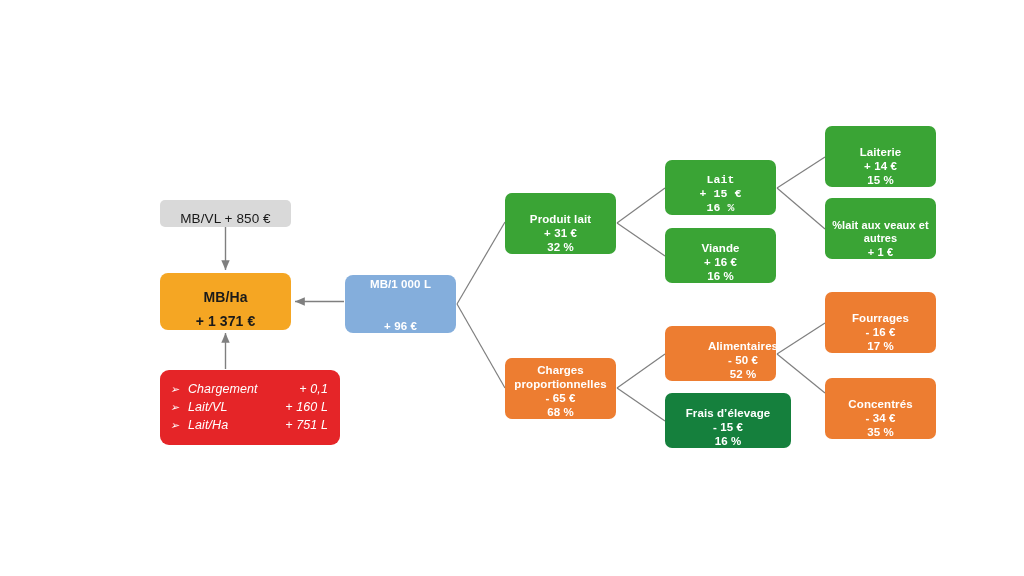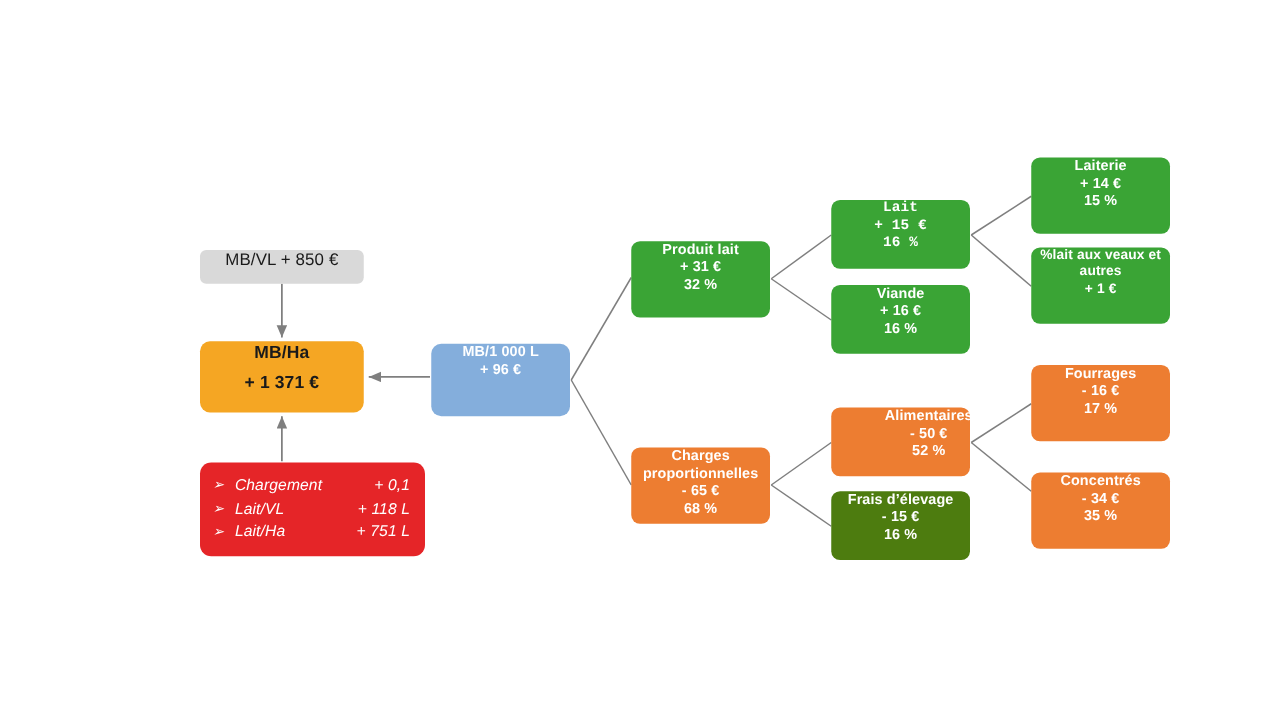--- a/index.html
+++ b/index.html
@@ -27,21 +27,21 @@
     height: 576px;
     pointer-events: none;
   }
   .node {
     position: absolute;
     box-sizing: border-box;
     border-radius: 7px;
     display: flex;
     flex-direction: column;
     align-items: center;
-    justify-content: flex-start;
+    justify-content: flex-end;
     text-align: center;
     color: #ffffff;
     font-weight: bold;
     line-height: 1.22;
     letter-spacing: 0.1px;
   }
   .node .line { display: block; white-space: nowrap; }
 
   
   #node-mbvl {
@@ -86,20 +86,21 @@
     transform: translateY(-0.5px);
   }
   .kv-row .kv-label { text-align: left; }
   .kv-row .kv-value { text-align: right; }
 
   #node-mb1000 {
     left: 345px; top: 275px; width: 111px; height: 58px;
     background: #84AEDC;
     font-size: 11.5px;
     border-radius: 8px;
+    gap: 28px;
   }
 
   #node-produit-lait {
     left: 505px; top: 193px; width: 111px; height: 61px;
     background: #3AA435;
     font-size: 11.5px;
   }
   #node-charges {
     left: 505px; top: 358px; width: 111px; height: 61px;
     background: #ED7D31;
@@ -117,22 +118,22 @@
     background: #3AA435;
     font-size: 11.5px;
   }
   #node-alimentaires {
     left: 665px; top: 326px; width: 111px; height: 55px;
     background: #ED7D31;
     font-size: 11.5px;
     padding-left: 45px;
   }
   #node-frais-elevage {
-    left: 665px; top: 393px; width: 111px; height: 55px;
-    background: #4d7c0f;
+    left: 665px; top: 393px; width: 126px; height: 55px;
+    background: #15803d;
     font-size: 11.5px;
   }
 
   #node-laiterie {
     left: 825px; top: 126px; width: 111px; height: 61px;
     background: #3AA435;
     font-size: 11.5px;
   }
   #node-lait-veaux {
     left: 825px; top: 198px; width: 111px; height: 61px;
@@ -199,21 +200,21 @@
         <span class="bullet">➢</span>
         <span class="kv-label">Chargement</span>
       </span>
       <span class="kv-value">+ 0,1</span>
     </div>
     <div class="kv-row">
       <span>
         <span class="bullet">➢</span>
         <span class="kv-label">Lait/VL</span>
       </span>
-      <span class="kv-value">+ 118 L</span>
+      <span class="kv-value">+ 160 L</span>
     </div>
     <div class="kv-row">
       <span>
         <span class="bullet">➢</span>
         <span class="kv-label">Lait/Ha</span>
       </span>
       <span class="kv-value">+ 751 L</span>
     </div>
   </div>
 

